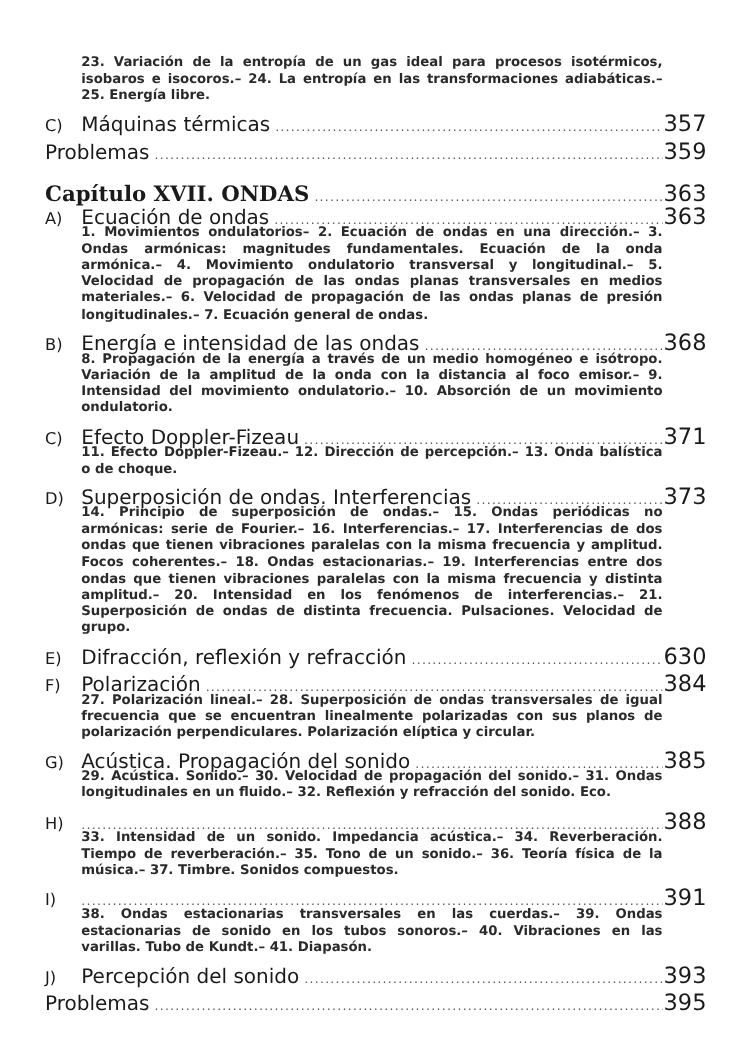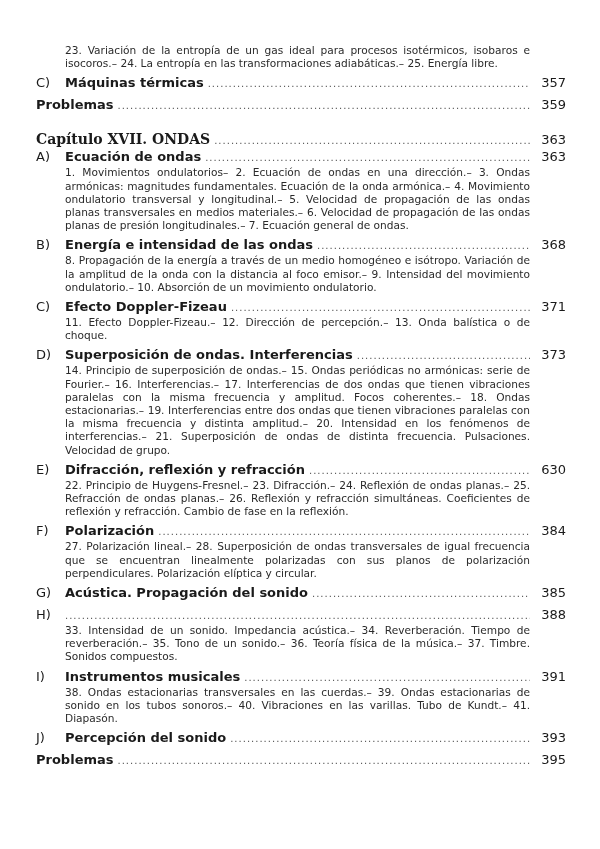--- a/index.html
+++ b/index.html
@@ -5,34 +5,34 @@
   html, body { margin: 0; padding: 0; background: #ffffff; }
   body {
     width: 600px; height: 849px; overflow: hidden;
     font-family: "DejaVu Sans", sans-serif;
     color: #1a1a1a;
     position: relative;
   }
   .page { position: absolute; left: 36px; top: 44px; width: 530px; }
   .desc {
     font-size: 10.6px; line-height: 13.2px; color: #2a2a2a;
-    text-align: justify; margin-left: 29px; margin-right: 36px;
+    text-align: justify; margin-left: 29px; margin-right: 36px; font-weight: bold;
   }
   .entry { display: flex; align-items: baseline; white-space: nowrap; }
   .letter { width: 29px; flex: 0 0 29px; font-size: 13px; }
-  .title { font-size: 13px; flex: 0 0 auto; padding-right: 4px; font-weight: bold; }
+  .title { font-size: 16px; flex: 0 0 auto; padding-right: 4px; }
   .dots {
     flex: 1 1 auto; overflow: hidden; font-size: 10px; color: #555;
     letter-spacing: 1px;
   }
   .dots::before { content: "......................................................................................................................................................................................"; }
-  .pg { flex: 0 0 auto; width: 36px; text-align: right; font-size: 13px; }
+  .pg { flex: 0 0 auto; width: 36px; text-align: center; font-size: 18px; }
   .section { margin-bottom: 5px; }
   .sec-head { height: 17px; }
-  .chapter .title { font-weight: bold; font-family: "DejaVu Serif", serif; font-size: 14px; }
+  .chapter .title { font-weight: bold; font-family: "DejaVu Serif", serif; font-size: 17px; }
   .chapter { margin-top: 16px; margin-bottom: 1px; height: 17px; }
   .problems { height: 18px; margin-bottom: 3px; }
 </style>
 </head>
 <body>
 
 <div class="page">
 
   <div class="section">
     <div class="desc">23. Variación de la entropía de un gas ideal para procesos isotérmicos, isobaros e isocoros.– 24. La entropía en las transformaciones adiabáticas.– 25. Energía libre.</div>
@@ -99,55 +99,54 @@
     <div class="desc">14. Principio de superposición de ondas.– 15. Ondas periódicas no armónicas: serie de Fourier.– 16. Interferencias.– 17. Interferencias de dos ondas que tienen vibraciones paralelas con la misma frecuencia y amplitud. Focos coherentes.– 18. Ondas estacionarias.– 19. Interferencias entre dos ondas que tienen vibraciones paralelas con la misma frecuencia y distinta amplitud.– 20. Intensidad en los fenómenos de interferencias.– 21. Superposición de ondas de distinta frecuencia. Pulsaciones. Velocidad de grupo.</div>
   </div>
 
   <div class="section">
     <div class="entry sec-head">
       <span class="letter">E)</span>
       <span class="title">Difracción, reflexión y refracción</span>
       <span class="dots"></span>
       <span class="pg">630</span>
     </div>
-    <div class="desc">22. Principio de Huygens-Fresnel.– 23. Difracción.– 24. Reflexión de ondas planas.– 25. Refracción de ondas planas.– 26. Reflexión y refracción simultáneas. Coeficientes de reflexión y refracción. Cambio de fase en la reflexión.</div>
   </div>
 
   <div class="section">
     <div class="entry sec-head">
       <span class="letter">F)</span>
       <span class="title">Polarización</span>
       <span class="dots"></span>
       <span class="pg">384</span>
     </div>
     <div class="desc">27. Polarización lineal.– 28. Superposición de ondas transversales de igual frecuencia que se encuentran linealmente polarizadas con sus planos de polarización perpendiculares. Polarización elíptica y circular.</div>
   </div>
 
   <div class="section">
     <div class="entry sec-head">
       <span class="letter">G)</span>
       <span class="title">Acústica. Propagación del sonido</span>
       <span class="dots"></span>
       <span class="pg">385</span>
     </div>
+    <div class="desc">29. Acústica. Sonido.– 30. Velocidad de propagación del sonido.– 31. Ondas longitudinales en un fluido.– 32. Reflexión y refracción del sonido. Eco.</div>
   </div>
 
   <div class="section">
     <div class="entry sec-head">
       <span class="letter">H)</span>
       <span class="dots"></span>
       <span class="pg">388</span>
     </div>
     <div class="desc">33. Intensidad de un sonido. Impedancia acústica.– 34. Reverberación. Tiempo de reverberación.– 35. Tono de un sonido.– 36. Teoría física de la música.– 37. Timbre. Sonidos compuestos.</div>
   </div>
 
   <div class="section">
     <div class="entry sec-head">
       <span class="letter">I)</span>
-      <span class="title">Instrumentos musicales</span>
       <span class="dots"></span>
       <span class="pg">391</span>
     </div>
     <div class="desc">38. Ondas estacionarias transversales en las cuerdas.– 39. Ondas estacionarias de sonido en los tubos sonoros.– 40. Vibraciones en las varillas. Tubo de Kundt.– 41. Diapasón.</div>
   </div>
 
   <div class="section">
     <div class="entry sec-head">
       <span class="letter">J)</span>
       <span class="title">Percepción del sonido</span>

